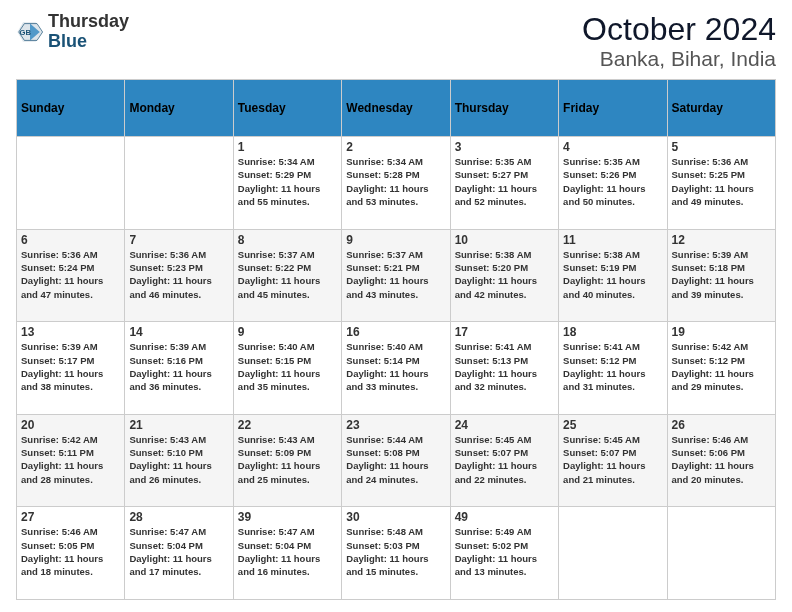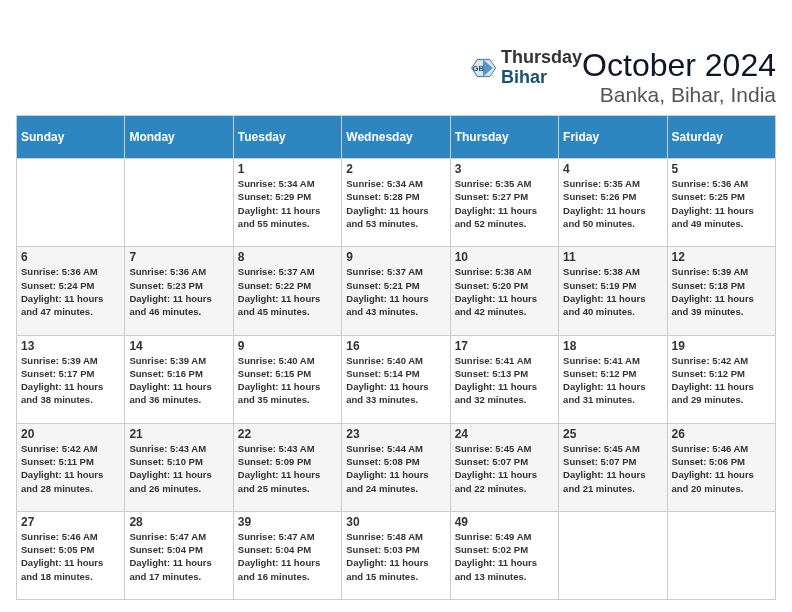--- a/index.html
+++ b/index.html
@@ -12,24 +12,23 @@
     }
     .page {
       width: 792px;
       height: 612px;
       padding: 12px 16px;
       display: flex;
       flex-direction: column;
     }
     .header {
       display: flex;
-      justify-content: flex-end;
+      justify-content: space-between;
       align-items: flex-start;
       margin-bottom: 8px;
-      margin-top: 36px;
     }
     .logo {
       display: flex;
       align-items: center;
       gap: 4px;
     }
     .logo-text {
       font-size: 18px;
       font-weight: bold;
       line-height: 1.1;
@@ -54,22 +53,22 @@
       color: #555;
     }
     .calendar-table {
       width: 100%;
       border-collapse: collapse;
       flex: 1;
       table-layout: fixed;
     }
     .calendar-table th {
       background-color: #2e86c1;
-      color: #ffffff;
-      padding: 14px 4px;
+      color: #000000;
+      padding: 21px 4px;
       font-size: 12px;
       font-weight: bold;
       text-align: left;
       border: 1px solid #ccc;
     }
     .calendar-table td {
       border: 1px solid #ccc;
       vertical-align: top;
       padding: 3px 4px;
       font-size: 9.5px;
@@ -101,21 +100,21 @@
   <div class="header">
     <div class="logo">
       <svg class="logo-icon" viewBox="0 0 40 40">
         <polygon points="28,6 38,20 28,34 10,34 2,20 10,6" fill="#1a5276" opacity="0.15"></polygon>
         <polygon points="30,8 38,20 30,32 12,32 4,20 12,8" fill="none" stroke="#1a5276" stroke-width="1"></polygon>
         <path d="M20,8 L34,20 L20,32" fill="#2e86c1" opacity="0.8"></path>
         <text x="5" y="24" font-size="11" font-weight="bold" fill="#1a5276">GB</text>
       </svg>
       <div class="logo-text">
         <span class="logo-general">Thursday</span><br>
-        <span class="logo-blue">Bihar</span>
+        <span class="logo-blue">Blue</span>
       </div>
     </div>
     <div class="title-block">
       <div class="month-title">October 2024</div>
       <div class="subtitle">Banka, Bihar, India</div>
     </div>
   </div>
 
   <table class="calendar-table">
     <thead>

